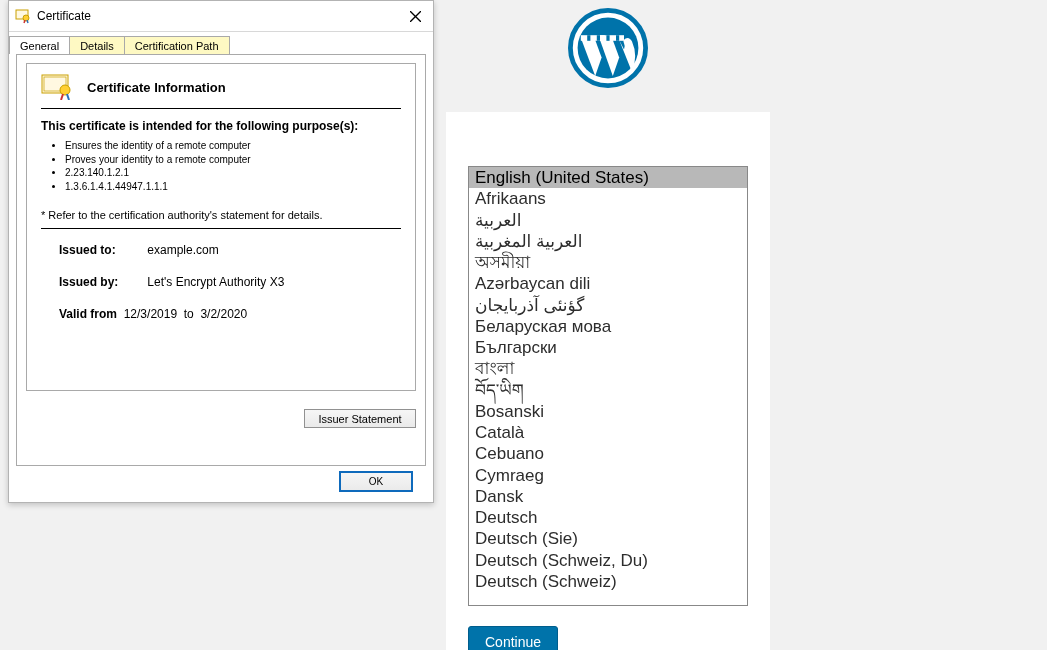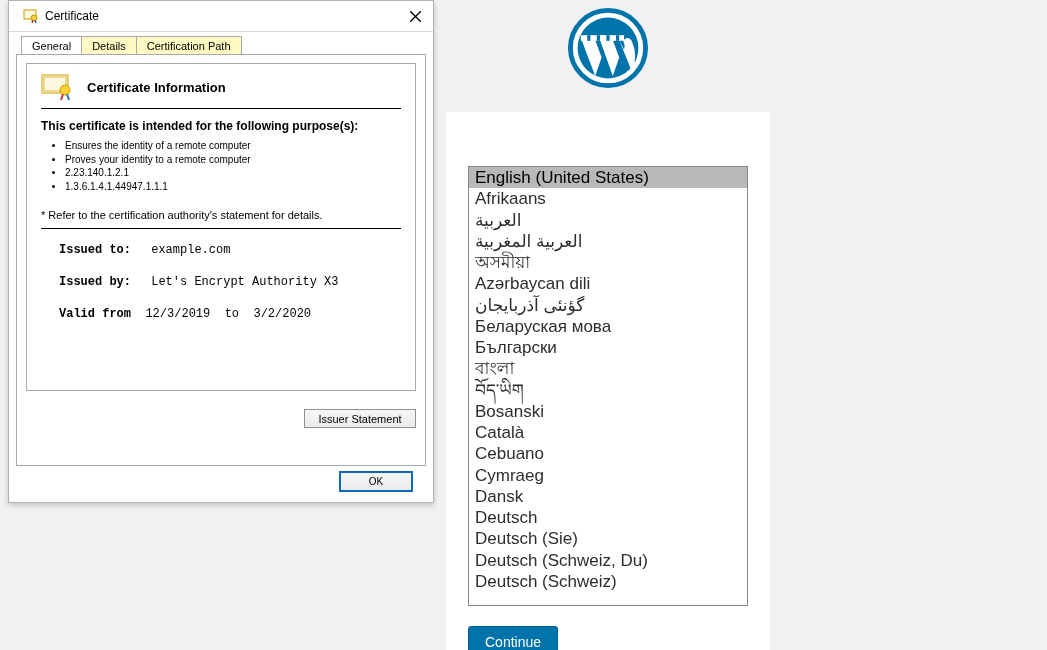--- a/index.html
+++ b/index.html
@@ -32,34 +32,33 @@
   justify-content: space-between;
   border-bottom: 1px solid #d8d8d8;
 }
 .titlebar .left {
   display: flex;
   align-items: center;
   gap: 6px;
   padding-left: 6px;
   font-size: 12px;
   color: #000;
-  margin-left: 8px;
 }
 .titlebar .cert-badge-icon svg { display:block; }
 .titlebar .close {
   width: 36px;
   height: 100%;
   display: flex;
   align-items: center;
   justify-content: center;
   font-size: 16px;
   color: #000;
 }
 .tabbar {
-  padding-left: 12px;
+  padding-left: 0;
   height: 22px;
   display: flex;
   align-items: flex-end;
 }
 .tab {
   font-size: 11px;
   padding: 3px 10px 2px 10px;
   border: 1px solid #a9a9a9;
   border-bottom: none;
   background: #fff;
@@ -97,21 +96,21 @@
 .purpose-heading { font-weight: bold; margin-top: 10px; font-size: 12px; }
 .bullets { margin: 6px 0 0 24px; padding: 0; }
 .bullets li { font-size: 10px; line-height: 1.35; }
 .bullets li::marker { font-size: 10px; }
 .note {
   font-size: 11px;
   margin-top: 16px;
   padding-bottom: 7px;
   border-bottom: 1px solid #000;
 }
-.issued-block { padding-left: 18px; margin-top: 14px; font-size: 12px; font-family: Liberation Mono, monospace; }
+.issued-block { padding-left: 18px; margin-top: 14px; font-size: 12px; }
 .row { margin-bottom: 18px; }
 .row .label { font-weight: bold; display:inline-block; }
 .row.split .label { width: 85px; }
 .issuer-btn {
   position: absolute;
   right: 9px;
   top: 354px;
   height: 19px;
   width: 112px;
   font-size: 11px;

